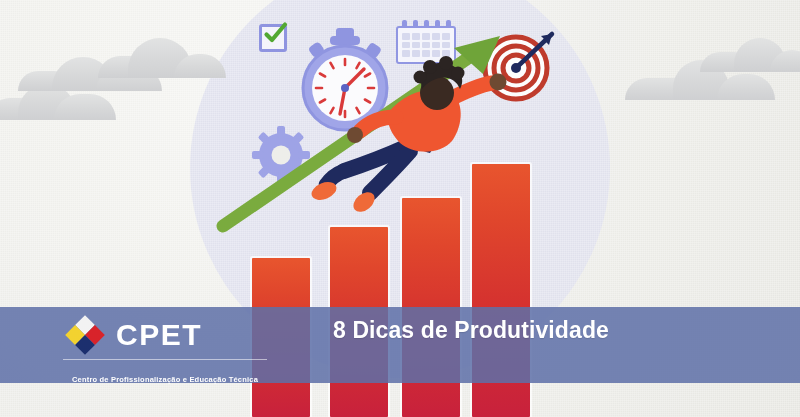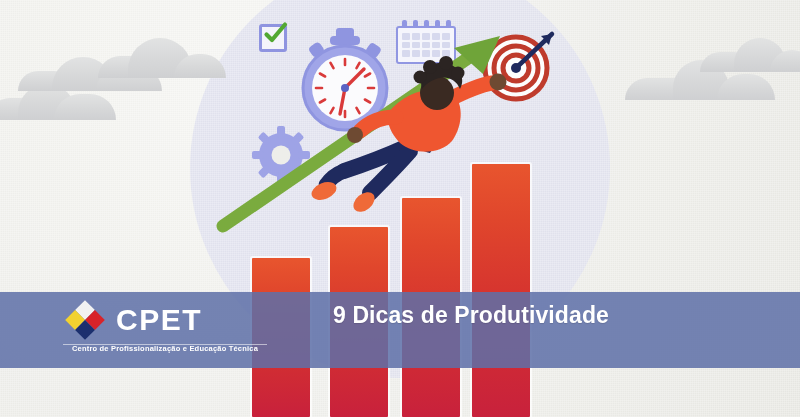--- a/index.html
+++ b/index.html
@@ -97,21 +97,21 @@
   }
 
   .arrow{position:absolute;left:215px;top:30px;width:310px;height:205px;}
 
   
   .person{position:absolute;left:310px;top:55px;width:200px;height:170px;}
 
   
   .title-band{
     position:absolute;
-    left:0;top:292px;
+    left:0;top:307px;
     width:800px;height:76px;
     background:rgba(94,112,168,.86);
   }
   .band-inner{
     position:relative;
     width:100%;height:100%;
   }
 
   .logo-block{
     position:absolute;
@@ -135,21 +135,21 @@
     line-height:1;
     font-family:"Liberation Sans",sans-serif;
   }
   .logo-rule{
     margin-top:4px;
     height:1px;
     background:rgba(255,255,255,.55);
     width:204px;
   }
   .logo-tag{
-    margin-top:0;
+    margin-top:16px;
     color:#ffffff;
     font-size:7.5px;
     font-weight:700;
     text-align:center;
     width:204px;
     letter-spacing:.2px;
     line-height:1;
   }
 
   .headline{
@@ -344,19 +344,19 @@
               </g>
             </svg>
           </div>
           <div class="logo-word">CPET</div>
         </div>
         <div class="logo-rule"></div>
         <div class="logo-tag">Centro de Profissionalização e Educação Técnica</div>
       </div>
 
       <div class="headline">
-        <span>9 Dicas de Produtividade</span>
+        <span>8 Dicas de Produtividade</span>
       </div>
 
     </div>
   </div>
 
 </div>
 
 </body></html>

